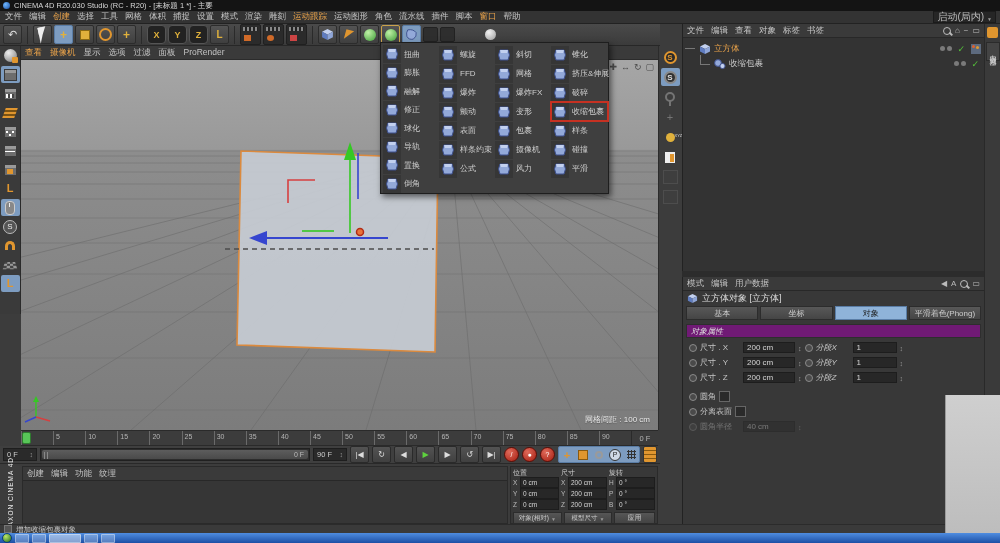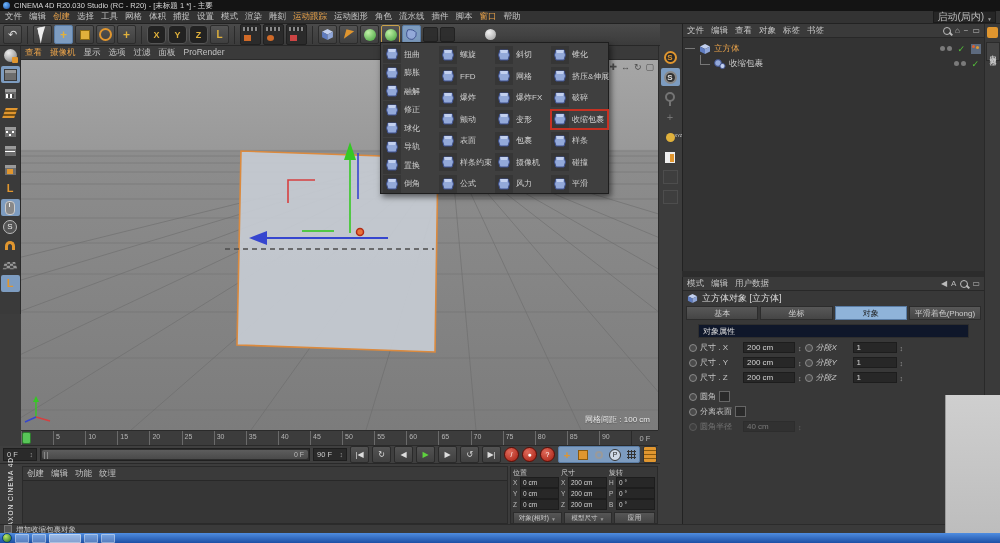--- a/index.html
+++ b/index.html
@@ -75,21 +75,21 @@
   .i-key{width:6px;height:6px;border:2px solid #9a9a9a;border-radius:50%;position:relative;opacity:.6;}
   .i-key::after{content:"";position:absolute;left:2px;top:6px;width:2px;height:6px;background:#9a9a9a;}
   .i-autokey{color:#9a9a9a;font-size:11px;opacity:.6;}
   .i-xyz{width:9px;height:9px;border-radius:50%;background:#e0b13c;position:relative;}
   .i-xyz::after{content:"XYZ";position:absolute;left:9px;top:0;font-size:4px;color:#ddd;letter-spacing:0;}
   .i-hist{width:10px;height:11px;background:#eee;position:relative;}
   .i-hist::after{content:"";position:absolute;right:1px;bottom:1px;width:4px;height:8px;background:#e0962f;}
   .i-ghost{width:13px;height:12px;border:1px solid #555;background:#404040;opacity:.7;}
   
   #popup{left:380px;top:42px;width:229px;height:152px;background:#3f3f3f;border:1px solid #1e1e1e;box-shadow:2px 3px 6px rgba(0,0,0,.55);z-index:40;display:flex;padding:2px 0 0 2px;box-sizing:border-box;}
-  .pcol{width:57px;display:flex;flex-direction:column;justify-content:space-between;}
+  .pcol{width:57px;display:flex;flex-direction:column;}
   .pitem{display:flex;align-items:center;height:19px;gap:3px;position:relative;}
   .picon{width:18px;height:18px;background:#363636;display:flex;align-items:center;justify-content:center;flex:none;}
   .plabel{font-size:8px;color:#cfcfcf;white-space:nowrap;}
   .pitem.hl{outline:2px solid #c63122;outline-offset:-1px;}
   
   #om{left:682px;top:24px;width:302px;height:247px;background:#333;border-left:1px solid #222;box-sizing:border-box;}
   .panelmenu{height:13px;background:#3a3a3a;border-bottom:1px solid #282828;display:flex;align-items:center;padding:0 4px;gap:7px;}
   .panelmenu .mitem{font-size:8.5px;color:#c4c4c4;white-space:nowrap;}
   .pm-icons{margin-left:auto;display:flex;align-items:center;gap:4px;color:#bbb;font-size:8px;}
   .mag{width:6px;height:6px;border:1.5px solid #bbb;border-radius:50%;position:relative;display:inline-block;}
@@ -106,21 +106,21 @@
   .omcheck{color:#55c23a;font-size:9px;margin:0 3px;}
   .omtag{width:10px;height:10px;background:#5d6a7e;border:1px solid #333;position:relative;}
   .omtag::after{content:"";position:absolute;left:1px;top:1px;width:3px;height:3px;border-radius:50%;background:#e0622f;box-shadow:4px 1px 0 #e09a2f;}
   
   #split{left:682px;top:271px;width:302px;height:6px;background:#2c2c2c;}
   #am{left:682px;top:277px;width:302px;height:247px;background:#383838;border-left:1px solid #222;box-sizing:border-box;}
   .amtitle{display:flex;align-items:center;gap:4px;height:14px;padding-left:4px;color:#ddd;}
   .amtabs{display:flex;gap:2px;padding:1px 3px;}
   .amtab{flex:1;height:12px;background:linear-gradient(#585858,#454545);border:1px solid #2c2c2c;color:#ccc;font-size:8px;display:flex;align-items:center;justify-content:center;white-space:nowrap;}
   .amtab.active{background:#8fb3d9;color:#1c1c1c;border-color:#5a7da6;}
-  .amsection{height:12px;background:#0f172a;border:1px solid #2e2e2e;margin:3px 15px 2px;display:flex;align-items:center;padding-left:4px;color:#ddd;font-size:8px;}
+  .amsection{height:12px;background:#701a75;border:1px solid #2e2e2e;margin:3px 3px 2px;display:flex;align-items:center;padding-left:4px;color:#ddd;font-size:8px;font-style:italic;}
   .arow{display:flex;align-items:center;height:15px;padding-left:6px;gap:3px;}
   .dot{width:6px;height:6px;border-radius:50%;border:1px solid #8a8a8a;background:#4a4a4a;display:inline-block;flex:none;}
   .albl{font-size:8px;color:#c6c6c6;white-space:nowrap;}
   .albl.w44{width:40px;}
   .albl.w34{width:34px;font-style:italic;}
   .fld{background:#272727;border:1px solid #1d1d1d;height:11px;display:flex;align-items:center;padding:0 3px;color:#d6d6d6;font-size:8px;box-sizing:border-box;}
   .w56{width:52px;}  .w46{width:44px;}
   .spin::before{content:"↕";font-size:7px;color:#999;}
   .chk{width:9px;height:9px;background:#2a2a2a;border:1px solid #666;}
   .arow.dis{opacity:.4;}

